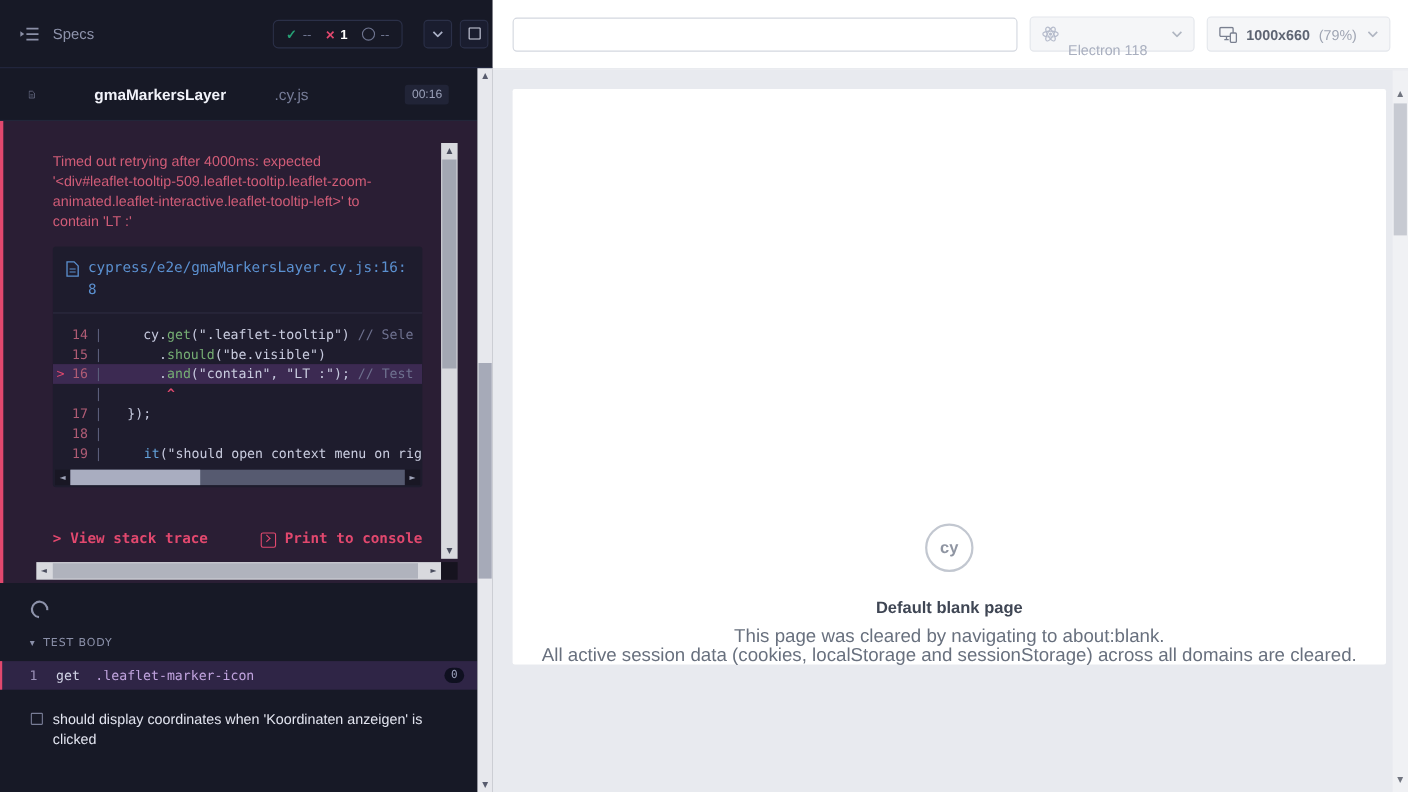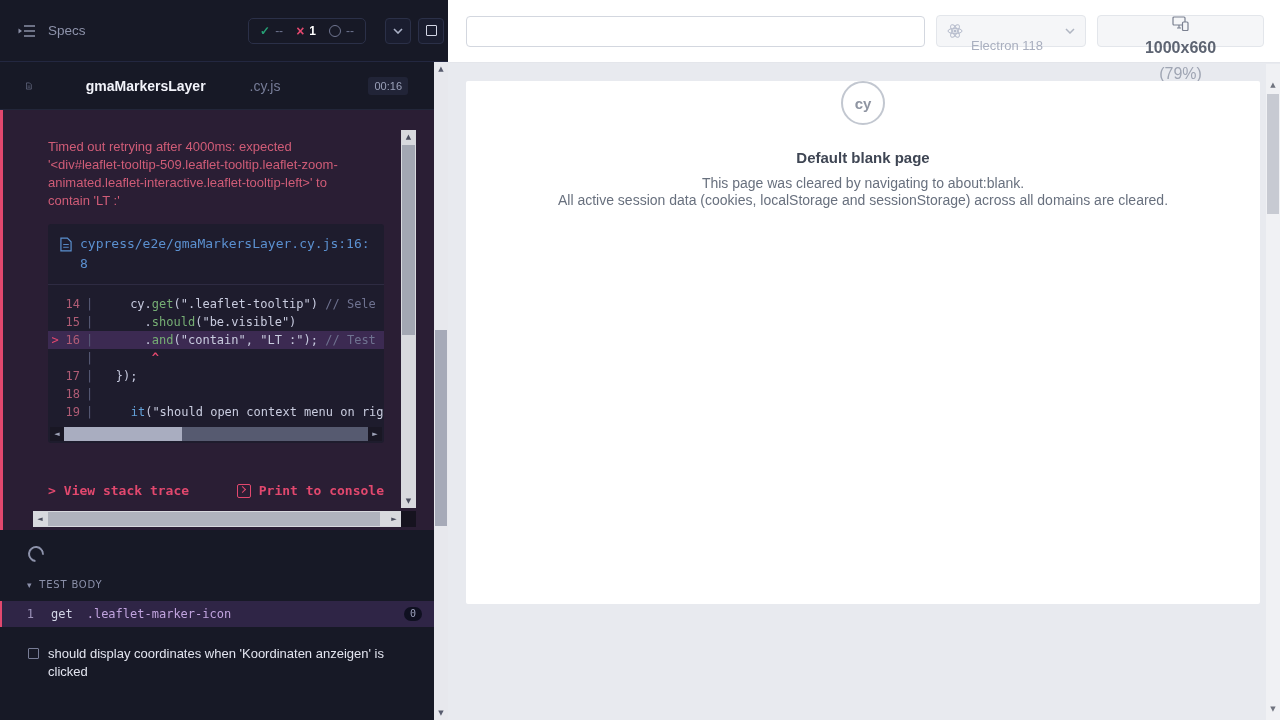--- a/index.html
+++ b/index.html
@@ -93,31 +93,31 @@
   .rep-scroll .arr.top{top:0;}
   .rep-scroll .arr.bot{bottom:0;}
   .rep-thumb{position:absolute;left:1px;top:268px;width:12px;height:196px;background:#a6aab8;}
 
   
   .aut{position:absolute;left:448px;top:0;right:0;height:720px;background:var(--aut-bg,#e8eaef);}
   .aut-topbar{height:63px;box-sizing:border-box;background:#ffffff;border-bottom:1px solid #e4e6eb;display:flex;align-items:center;gap:11px;padding:0 16px 0 18px;}
   .url-input{flex:1;height:31px;box-sizing:border-box;border:1px solid #d3d7df;border-radius:4px;background:#fff;padding:0 10px;font-size:13px;color:#3b4250;outline:none;font-family:"Liberation Sans",sans-serif;}
   .selector{height:32px;box-sizing:border-box;background:#f5f6f8;border:1px solid #e3e6eb;border-radius:4px;display:flex;align-items:center;gap:8px;padding:0 10px;cursor:pointer;}
   .selector.browser{width:150px;color:#a9afbf;font-size:13px;}
-  .selector.viewport{width:167px;font-size:16px;flex-direction:column;}
+  .selector.viewport{width:167px;font-size:13px;}
   .sel-label{flex:1;white-space:nowrap;overflow:hidden;margin-top:28px;}
   .vp-size{color:#5d6472;font-weight:bold;}
   .vp-scale{color:#9fa5b3;}
   .sel-ic{color:#b6bccc;flex:none;}
   .chev-ic{color:#b0b6c2;flex:none;margin-left:auto;}
   .aut-body{position:absolute;left:0;top:64px;right:14px;bottom:0;}
-  .aut-page{margin:17px 6px 0 18px;height:523px;background:#ffffff;border-radius:2px;display:flex;flex-direction:column;align-items:center;justify-content:flex-start;text-align:center;}
+  .aut-page{margin:17px 6px 0 18px;height:523px;background:#ffffff;border-radius:2px;display:flex;flex-direction:column;align-items:center;justify-content:flex-end;text-align:center;}
   .cy-logo{width:40px;height:40px;border:2px solid #c2c7d0;border-radius:50%;display:flex;align-items:center;justify-content:center;color:#8f95a2;font-size:15px;font-weight:bold;margin-bottom:24px;}
   .blank-title{font-size:15px;color:#3f4654;font-weight:bold;margin-bottom:9px;}
-  .blank-line{font-size:14px;color:#68707e;line-height:17px;}
+  .blank-line{font-size:17px;color:#68707e;line-height:17px;}
   .aut-scroll{position:absolute;right:0;top:64px;width:14px;bottom:0;background:#f0f1f4;}
   .aut-scroll .arr{position:absolute;left:0;width:14px;height:14px;color:#70747f;font-size:7px;display:flex;align-items:center;justify-content:center;font-family:"DejaVu Sans",sans-serif;cursor:pointer;}
   .aut-scroll .arr.top{top:14px;}
   .aut-scroll .arr.bot{bottom:4px;}
   .aut-thumb{position:absolute;left:1px;top:30px;width:12px;height:120px;background:#c7cad2;}
 </style>
 </head>
 <body>
 
 <div class="app">

